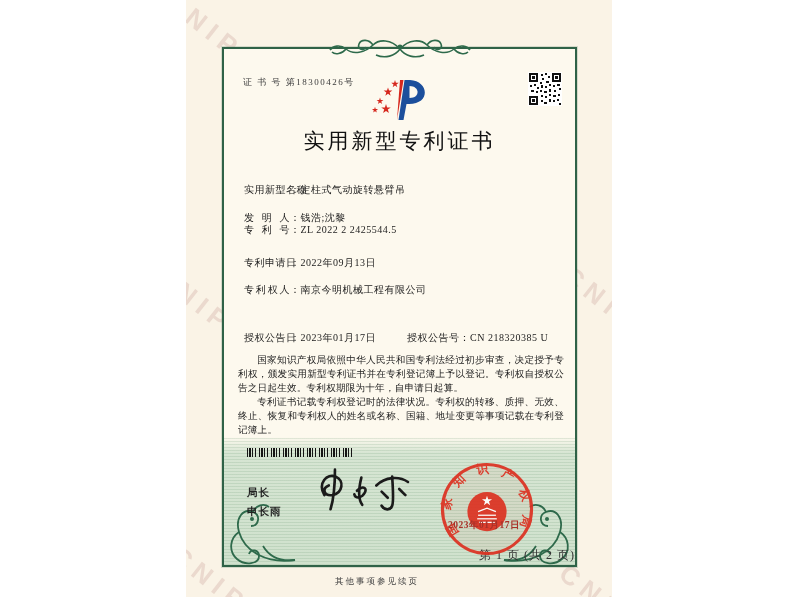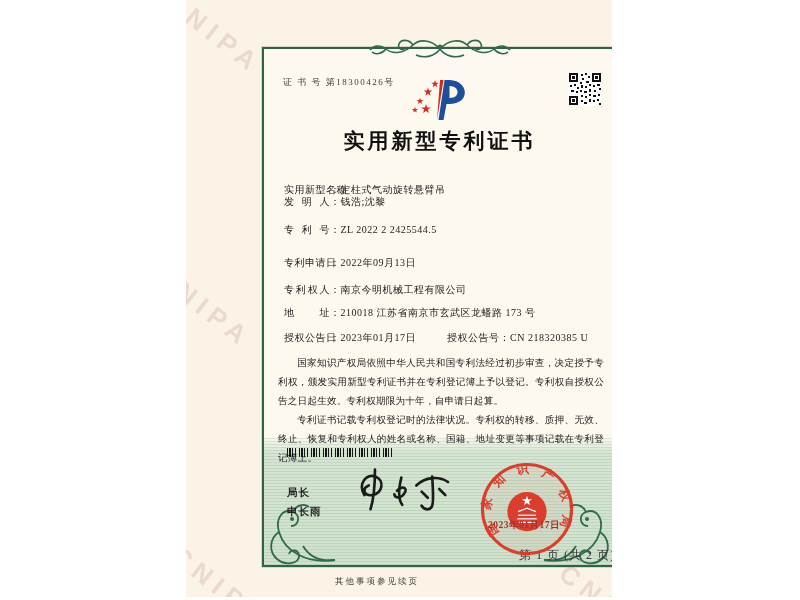--- a/index.html
+++ b/index.html
@@ -16,38 +16,38 @@
   .photo{position:absolute;left:186px;top:0;width:426px;height:597px;
     background:var(--photo);overflow:hidden;}
   .wm{position:absolute;font-family:"Liberation Sans","DejaVu Sans",sans-serif;
     font-weight:bold;font-size:26px;letter-spacing:7px;
     color:rgba(203,185,174,0.55);transform:rotate(38deg);transform-origin:left top;
     white-space:nowrap;pointer-events:none;}
   .wm.dark{color:rgba(168,158,150,0.62);}
   .wm.pink{color:rgba(219,192,182,0.5);}
   .frame{position:absolute;left:36px;top:47px;width:355px;height:520px;
     border:2px solid var(--border-green);background:var(--paper);
-    box-shadow:0 0 0 1px rgba(47,98,71,0.18);margin-left:40px;}
+    box-shadow:0 0 0 1px rgba(47,98,71,0.18);}
   .band{position:absolute;left:0;right:0;top:388px;bottom:0;z-index:0;
     background-image:
       repeating-linear-gradient(0deg, rgba(90,140,100,0.16) 0 1px, rgba(90,140,100,0) 1px 3px),
       linear-gradient(180deg, rgba(214,229,211,0) 0, rgba(212,228,209,0.95) 16px, rgba(205,224,203,0.95) 100%);}
   .cert-no{position:absolute;left:19px;top:27px;font-size:9px;color:#3c3c3c;
     letter-spacing:1.5px;z-index:2;}
   .qr{position:absolute;left:304px;top:23px;width:34px;height:34px;z-index:2;}
   .logo{position:absolute;left:143px;top:27px;width:66px;height:47px;z-index:2;}
   .title{position:absolute;left:0;right:0;top:78px;text-align:center;
-    font-size:21px;font-weight:bold;color:#111;letter-spacing:3px;z-index:2;}
+    font-size:21px;font-weight:normal;color:#111;letter-spacing:3px;z-index:2;}
   .row{position:absolute;left:20px;font-size:10px;color:#1d1d1d;
     letter-spacing:0.5px;white-space:nowrap;z-index:2;}
   .fl{display:inline-block;width:46px;text-align:justify;text-align-last:justify;
     white-space:nowrap;vertical-align:bottom;}
   .grp2{position:absolute;left:163px;top:0;white-space:nowrap;}
   .paras{position:absolute;left:14px;top:304px;width:326px;z-index:2;}
-  .paras p{font-size:9.6px;line-height:19px;color:#222;text-align:justify;
+  .paras p{font-size:9.6px;line-height:14px;color:#222;text-align:justify;
     text-indent:2em;letter-spacing:0.2px;}
   .barcode{position:absolute;left:23px;top:399px;width:106px;height:9px;z-index:2;
     background:repeating-linear-gradient(90deg,
       #161616 0 1px,transparent 1px 2px,#161616 2px 4px,transparent 4px 5px,
       #161616 5px 6px,transparent 6px 8px,#161616 8px 9px,transparent 9px 12px);}
   .director-title{position:absolute;left:23px;top:437px;font-size:10.5px;font-weight:bold;
     color:#222;font-family:Liberation Mono, monospace;z-index:2;letter-spacing:1px;}
   .director-name{position:absolute;left:23px;top:456px;font-size:10.5px;font-weight:bold;
     color:#222;font-family:Liberation Serif, serif;z-index:2;letter-spacing:1px;}
   .sig{position:absolute;left:84px;top:418px;width:112px;height:44px;z-index:2;}
@@ -170,34 +170,31 @@
           <rect x="29" y="27" width="2" height="2"></rect>
           <rect x="31" y="31" width="2" height="2"></rect>
       </g>
     </svg>
 
     <div class="title">实用新型专利证书</div>
 
     <div class="row" style="top:134px">
       <span class="fl">实用新型名称</span><span>：</span><span class="fv">定柱式气动旋转悬臂吊</span>
     </div>
-    <div class="row" style="top:146px">
+    <div class="row" style="top:162px">
       <span class="fl">发明人</span><span>：</span><span class="fv">钱浩;沈黎</span>
     </div>
     <div class="row" style="top:174px">
       <span class="fl">专利号</span><span>：</span><span class="fv">ZL 2022 2 2425544.5</span>
     </div>
     <div class="row" style="top:207px">
       <span class="fl">专利申请日</span><span>：</span><span class="fv">2022年09月13日</span>
     </div>
     <div class="row" style="top:234px">
       <span class="fl">专利权人</span><span>：</span><span class="fv">南京今明机械工程有限公司</span>
-    </div>
-    <div class="row" style="top:257px">
-      <span class="fl">地址</span><span>：</span><span class="fv">210018 江苏省南京市玄武区龙蟠路 173 号</span>
     </div>
     <div class="row" style="top:282px">
       <span class="fl">授权公告日</span><span>：</span><span class="fv">2023年01月17日</span>
       <span class="grp2"><span>授权公告号</span><span>：</span><span class="fv">CN 218320385 U</span></span>
     </div>
 
     <div class="paras">
       <p>国家知识产权局依照中华人民共和国专利法经过初步审查，决定授予专利权，颁发实用新型专利证书并在专利登记簿上予以登记。专利权自授权公告之日起生效。专利权期限为十年，自申请日起算。</p>
       <p>专利证书记载专利权登记时的法律状况。专利权的转移、质押、无效、终止、恢复和专利权人的姓名或名称、国籍、地址变更等事项记载在专利登记簿上。</p>
     </div>

